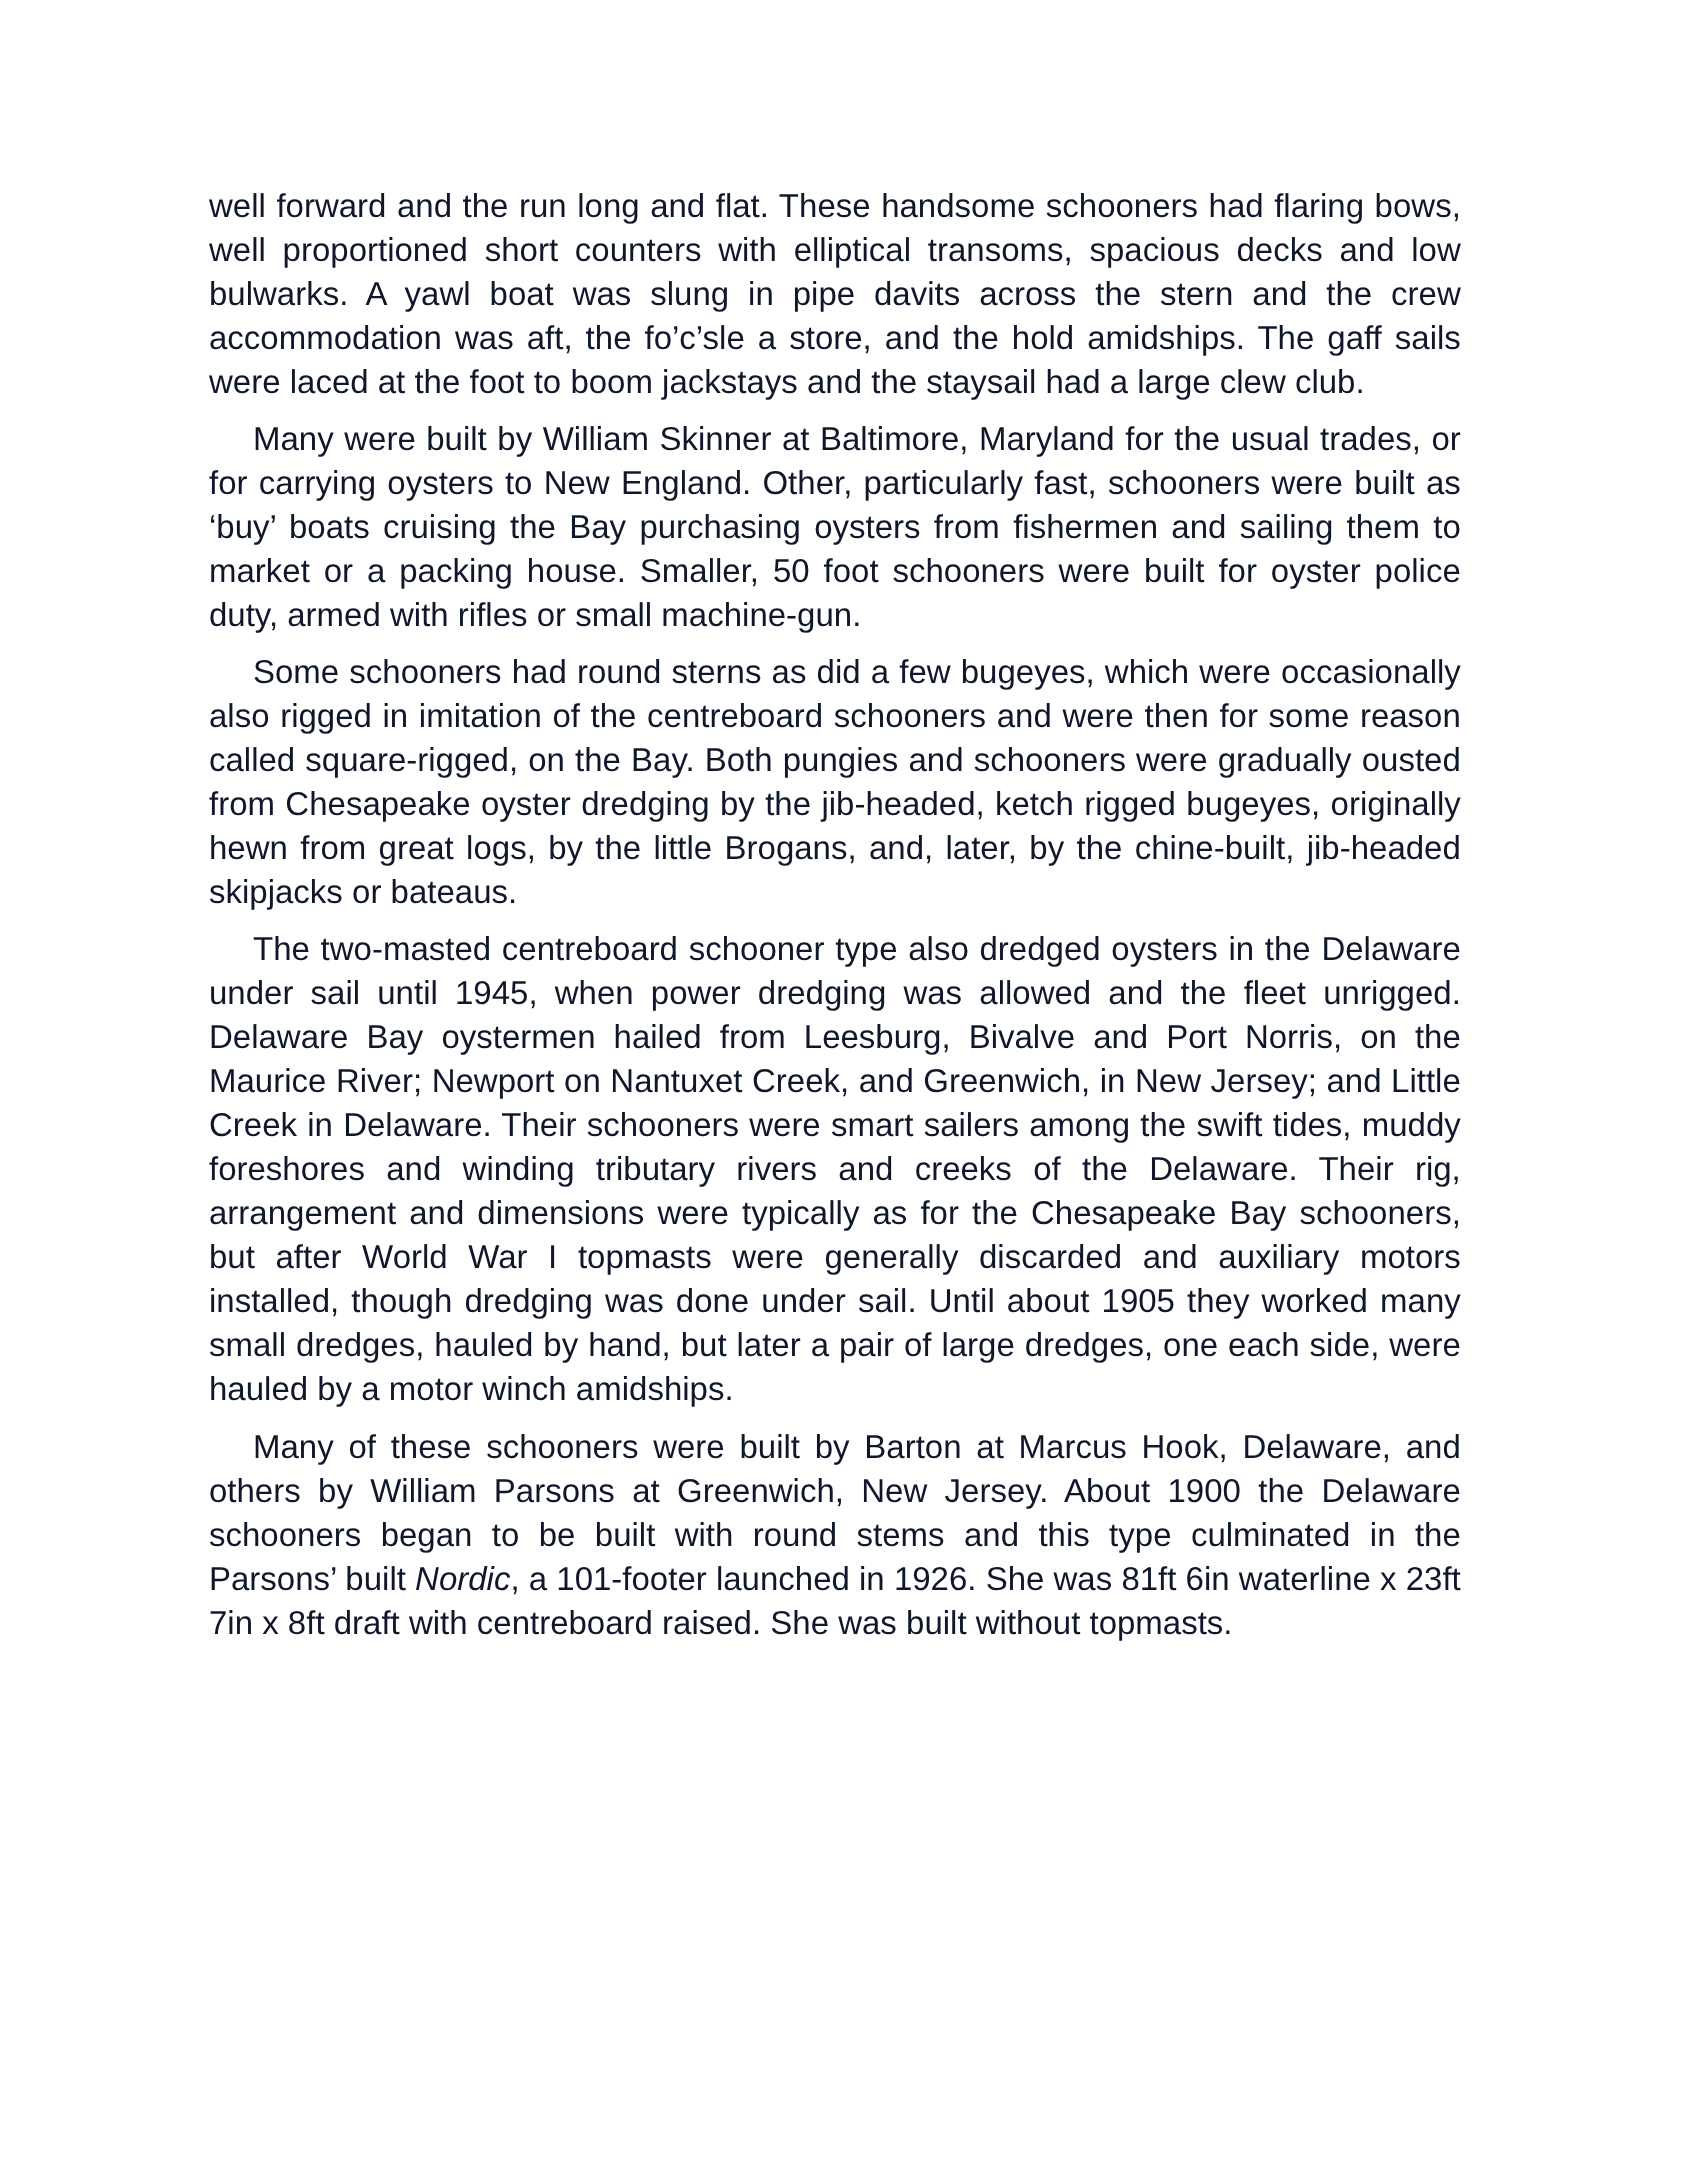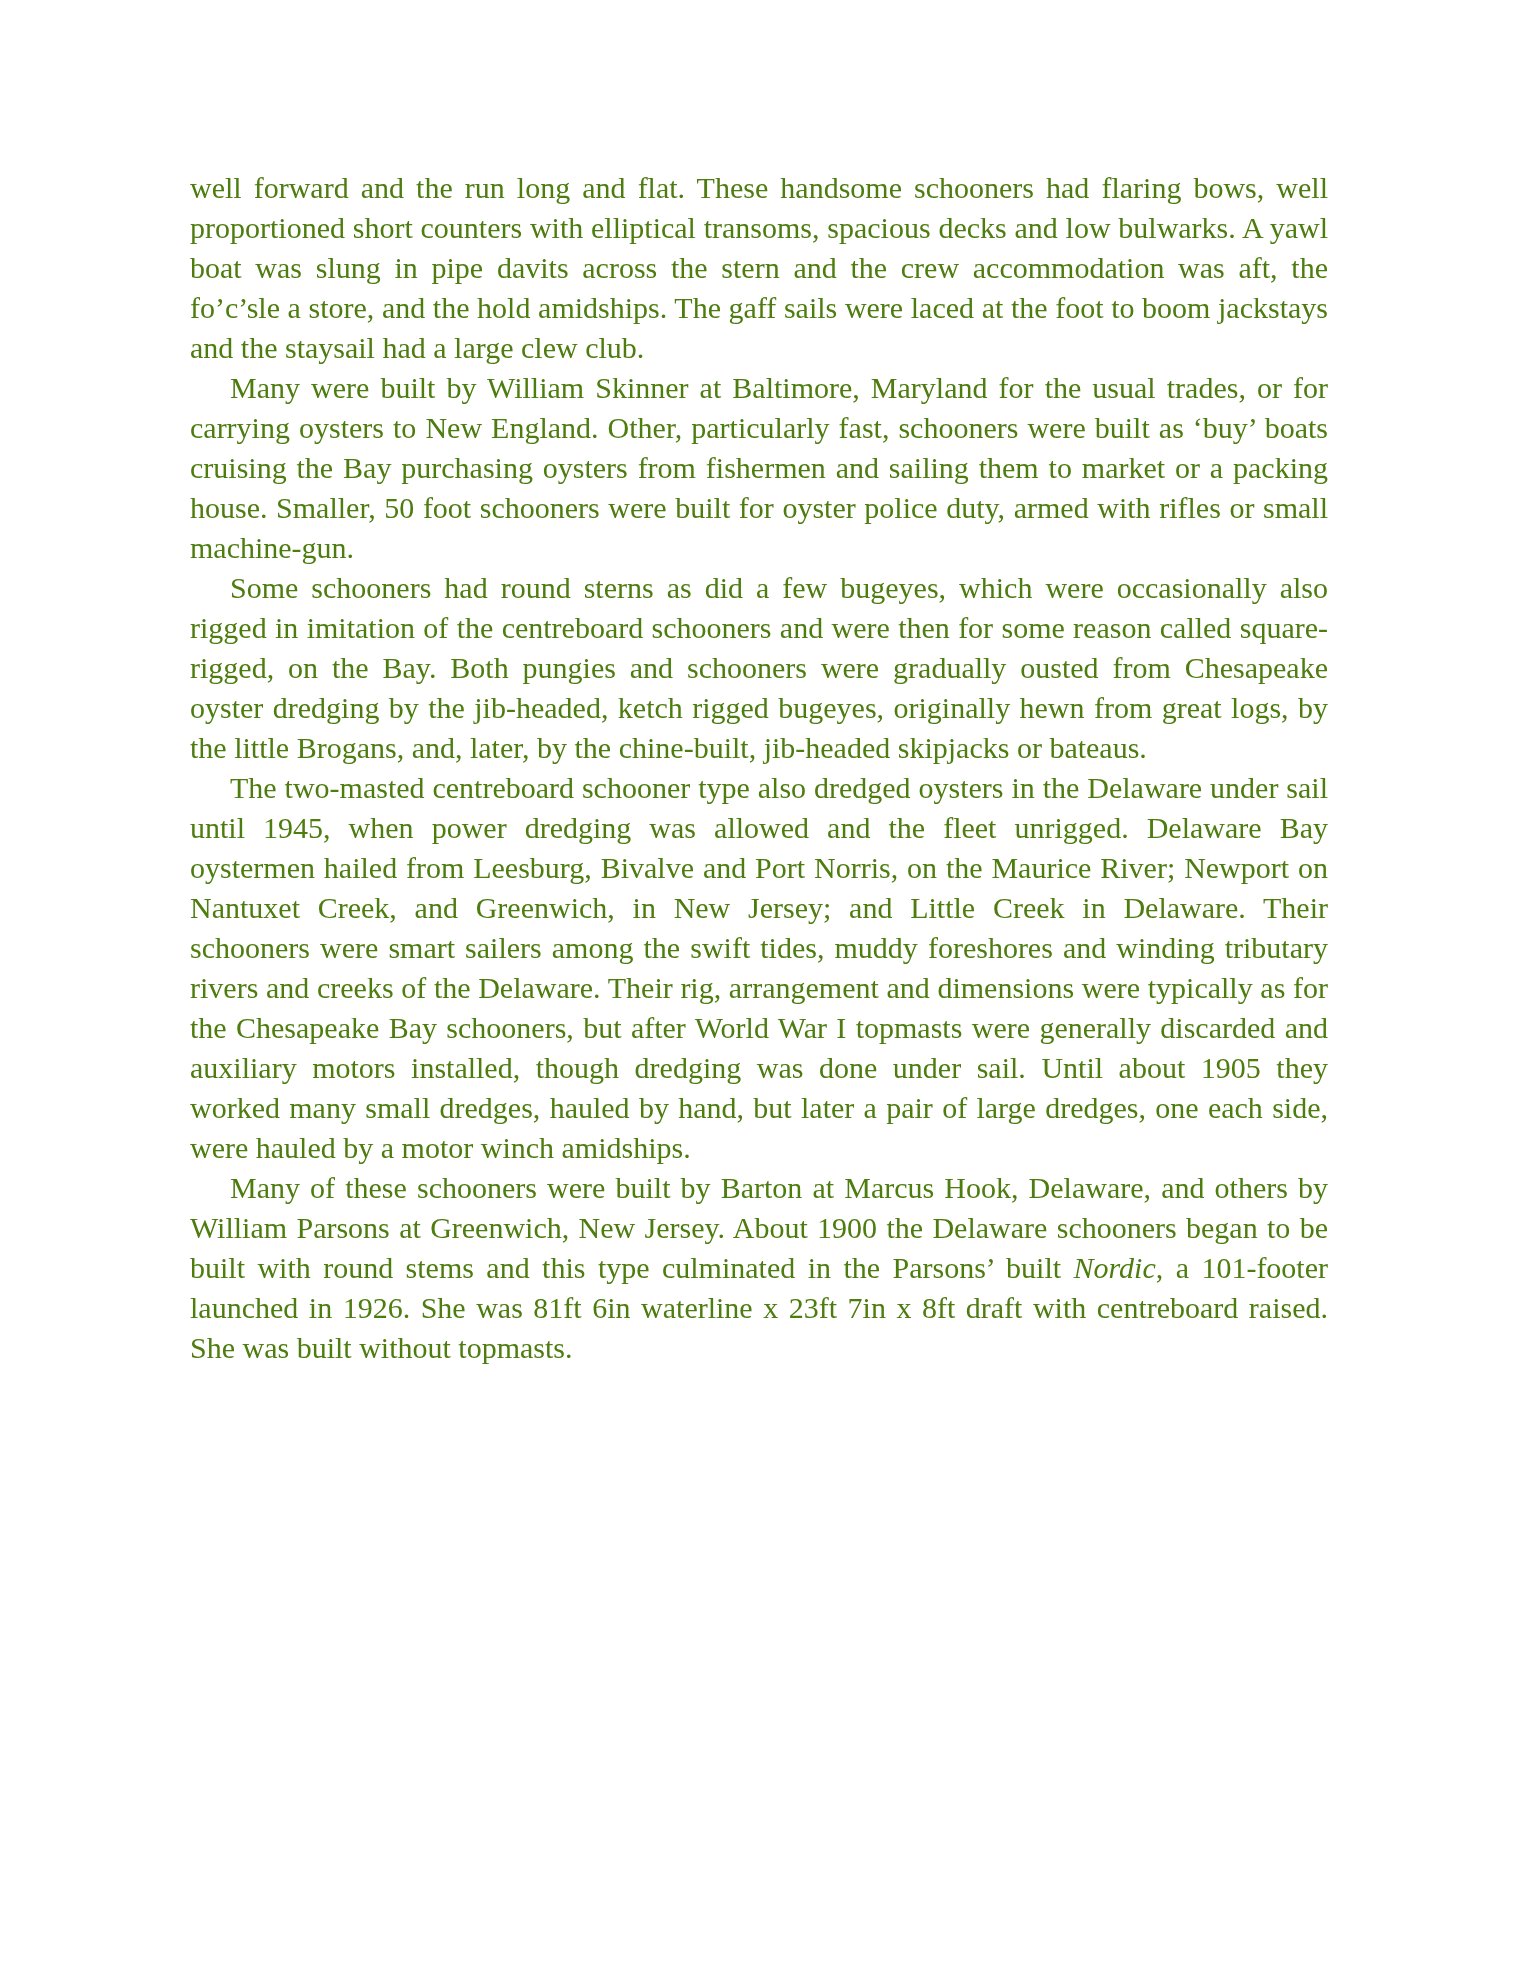--- a/index.html
+++ b/index.html
@@ -5,40 +5,41 @@
   html, body {
     margin: 0;
     padding: 0;
     background: #ffffff;
   }
   .page {
     position: relative;
     width: 1530px;
     height: 1980px;
     background: #ffffff;
-    color: #4d7c0f;
-    font-family: Liberation Serif, serif;
+    color: #0f172a;
+    font-family: Liberation Sans, sans-serif;
     overflow: hidden;
   }
   .text-block {
     position: absolute;
     left: 190px;
     top: 168px;
     width: 1138px;
     font-size: 30px;
     line-height: 40px;
     text-align: justify;
     text-justify: inter-word;
   }
   .para {
     margin: 0;
     padding: 0;
   }
   .para.indent {
     text-indent: 40px;
+    margin-top: 12px;
   }
   .italic {
     font-style: italic;
   }
 </style>
 </head>
 <body>
 
 <div class="page">
   <div class="text-block">

